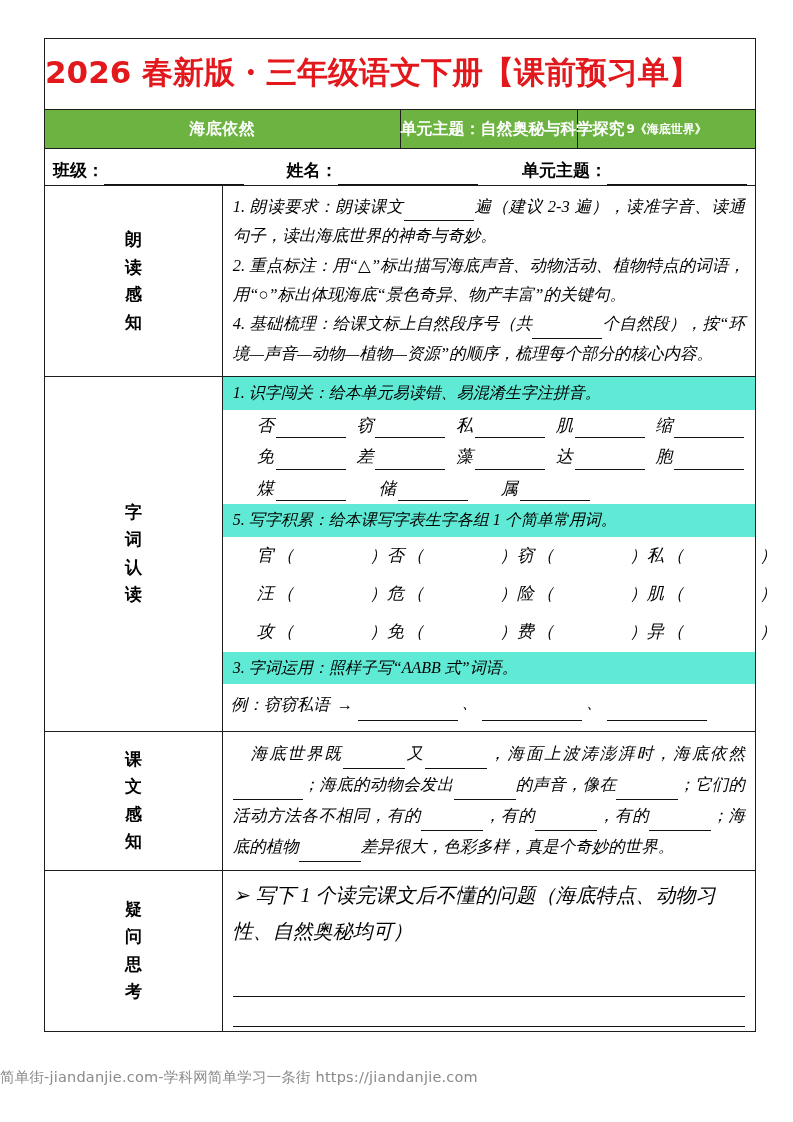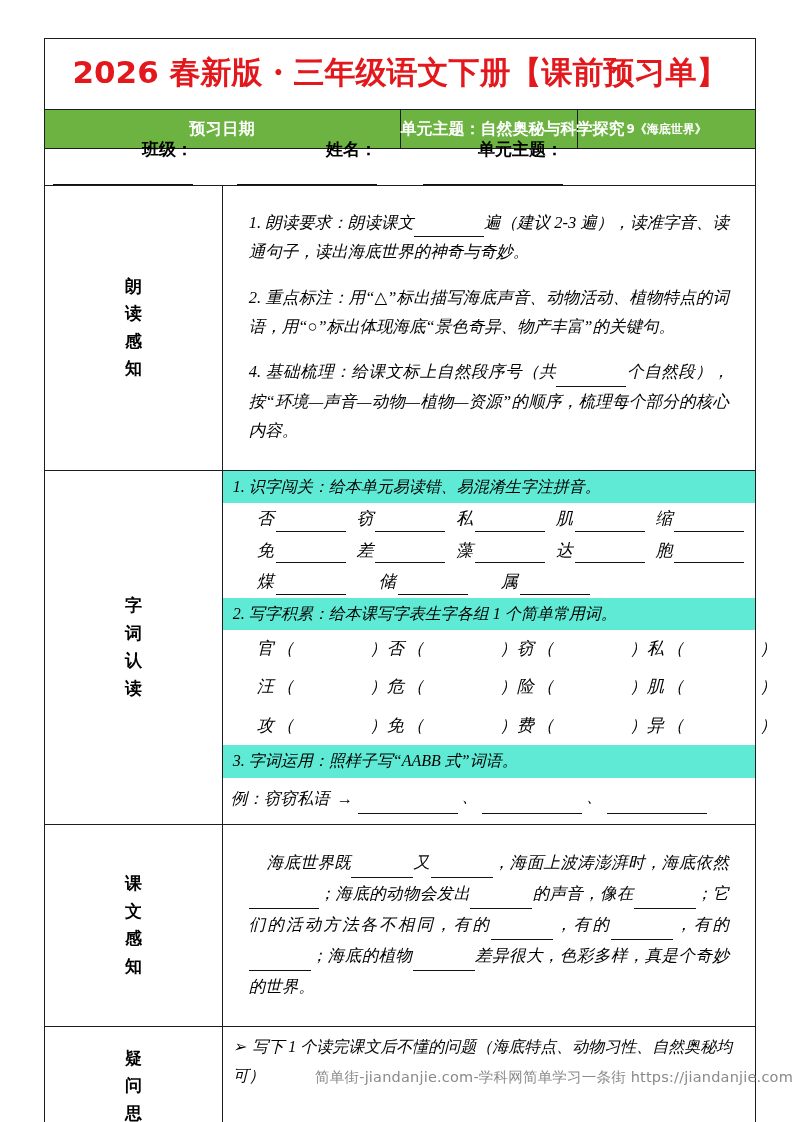--- a/index.html
+++ b/index.html
@@ -30,21 +30,20 @@
   }
   table.sheet td {
     border: 1.6px solid #1d1d1d;
     padding: 0;
     vertical-align: middle;
   }
 
   
   .title-cell {
     height: 62px;
-    text-align: center;
     padding: 2px 0 6px 0 !important;
   }
   .title-text {
     font-family: "DejaVu Sans", "Liberation Sans", sans-serif;
     font-weight: bold;
     font-size: 31px;
     letter-spacing: 0px;
     color: #e2181c;
     white-space: nowrap;
     line-height: 1.05;
@@ -71,21 +70,21 @@
     padding: 0 8px !important;
   }
   .info-row {
     display: flex;
     align-items: flex-end;
     font-family: "DejaVu Sans", "Liberation Sans", sans-serif;
     font-weight: bold;
     font-size: 17px;
     height: 36px;
   }
-  .info-item { display: flex; align-items: flex-end; flex-direction: column; }
+  .info-item { display: flex; align-items: flex-end; }
   .info-item .lbl { white-space: nowrap; padding-bottom: 3px; }
   .blank-line {
     border-bottom: 1.6px solid #111;
     display: inline-block;
     height: 20px;
   }
   .bl-140 { width: 140px; }
   .sp-gap-1 { width: 44px; }
   .sp-gap-2 { width: 46px; }
 
@@ -105,21 +104,21 @@
   
   .body-cell {
     padding: 6px 10px 8px 10px !important;
     font-size: 16.5px;
     line-height: 1.78;
   }
   .body-cell.tight { padding: 0 0 4px 0 !important; }
 
   .para {
     text-indent: 0;
-    margin: 16px;
+    margin: 0;
     text-align: justify;
   }
   .ul {
     border-bottom: 1.3px solid #111;
     display: inline-block;
     vertical-align: bottom;
     height: 17px;
   }
   .u62 { width: 62px; }
   .u70 { width: 70px; }
@@ -175,62 +174,62 @@
     padding: 6px 10px 8px 10px !important;
     font-size: 16.5px;
     line-height: 1.88;
     font-style: italic;
   }
   .cw-cell .para { text-align: justify; }
 
   
   .q-cell {
     padding: 6px 10px 4px 10px !important;
-    font-size: 16px;
+    font-size: 20px;
     line-height: 1.8;
   }
   .q-bullet { padding-right: 6px; }
   .writeline {
     border-bottom: 1.5px solid #111;
     height: 29px;
     margin: 0;
   }
   .writeline.first { margin-top: 18px; }
 
   
   .kai { font-style: italic; }
 
   
   .footer {
     position: absolute;
     left: 0;
     top: 1068px;
     width: 793px;
-    text-align: right;
+    text-align: left;
     font-family: "DejaVu Sans", "Liberation Sans", sans-serif;
     font-size: 14.5px;
     color: #8a8a8a;
     letter-spacing: 0.2px;
   }
 </style>
 </head>
 <body>
 
 <div class="page">
   <table class="sheet">
 
     <tbody>
         <tr>
       <td class="title-cell" colspan="4">
         <div class="title-text">2026 春新版・三年级语文下册【课前预习单】</div>
       </td>
     </tr>
 
     <tr>
-      <td class="green unit" colspan="2">预习日期</td>
+      <td class="green unit" colspan="2">海底依然</td>
       <td class="green theme">单元主题：自然奥秘与科学探究</td>
       <td class="green lesson">9《海底世界》</td>
     </tr>
 
     <tr>
       <td class="info-cell" colspan="4">
         <div class="info-row">
           <div class="info-item">
             <span class="lbl">班级：</span>
             <span class="blank-line bl-140"></span>
@@ -328,21 +327,21 @@
           <span class="cell">
                 <span class="ch">储</span>
                 <span class="ul u70"></span>
               </span>
           <span class="cell">
                 <span class="ch">属</span>
                 <span class="ul u70"></span>
               </span>
         </div>
 
-        <div class="subhead kai">2. 写字积累：给本课写字表生字各组 1 个简单常用词。</div>
+        <div class="subhead kai">5. 写字积累：给本课写字表生字各组 1 个简单常用词。</div>
 
         <div class="bracketline kai">
           <span class="bcell"><span class="ch">官</span>（<span class="gap"></span>）</span>
           <span class="bcell"><span class="ch">否</span>（<span class="gap"></span>）</span>
           <span class="bcell"><span class="ch">窃</span>（<span class="gap"></span>）</span>
           <span class="bcell"><span class="ch">私</span>（<span class="gap"></span>）</span>
         </div>
         <div class="bracketline kai">
           <span class="bcell"><span class="ch">汪</span>（<span class="gap"></span>）</span>
           <span class="bcell"><span class="ch">危</span>（<span class="gap"></span>）</span>

